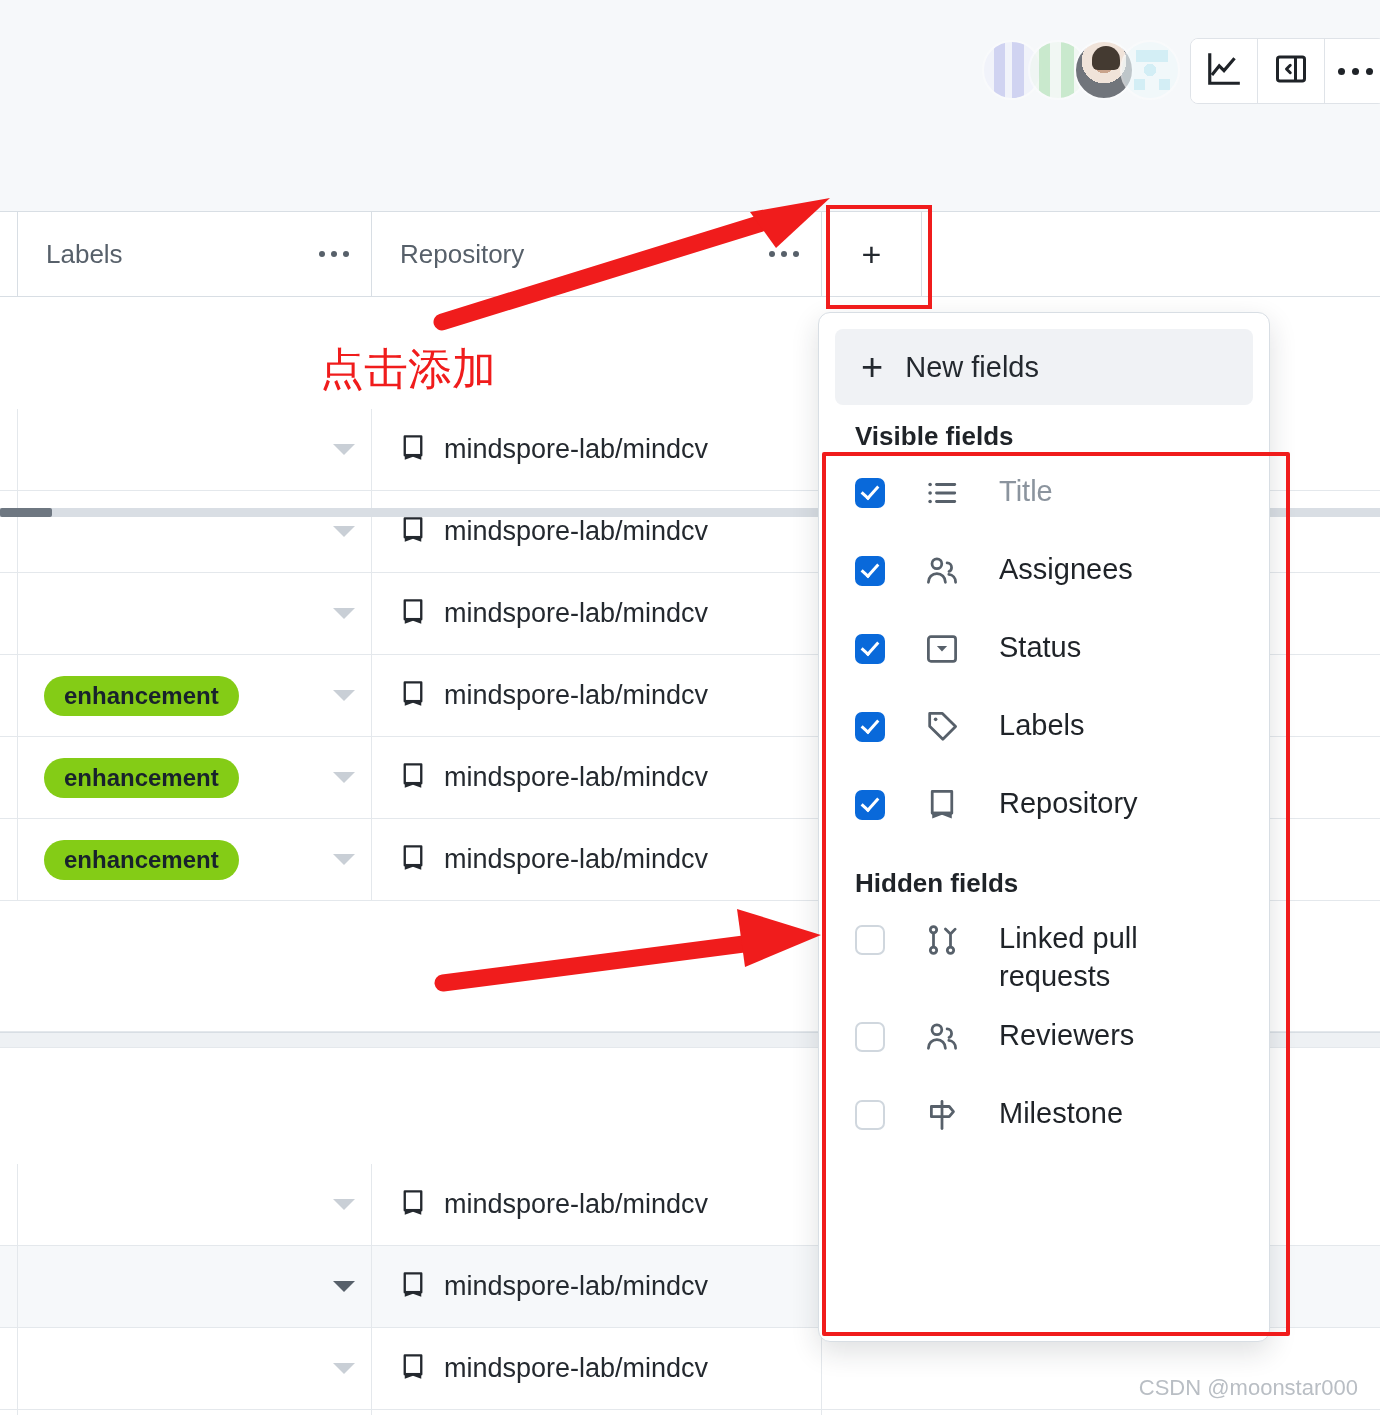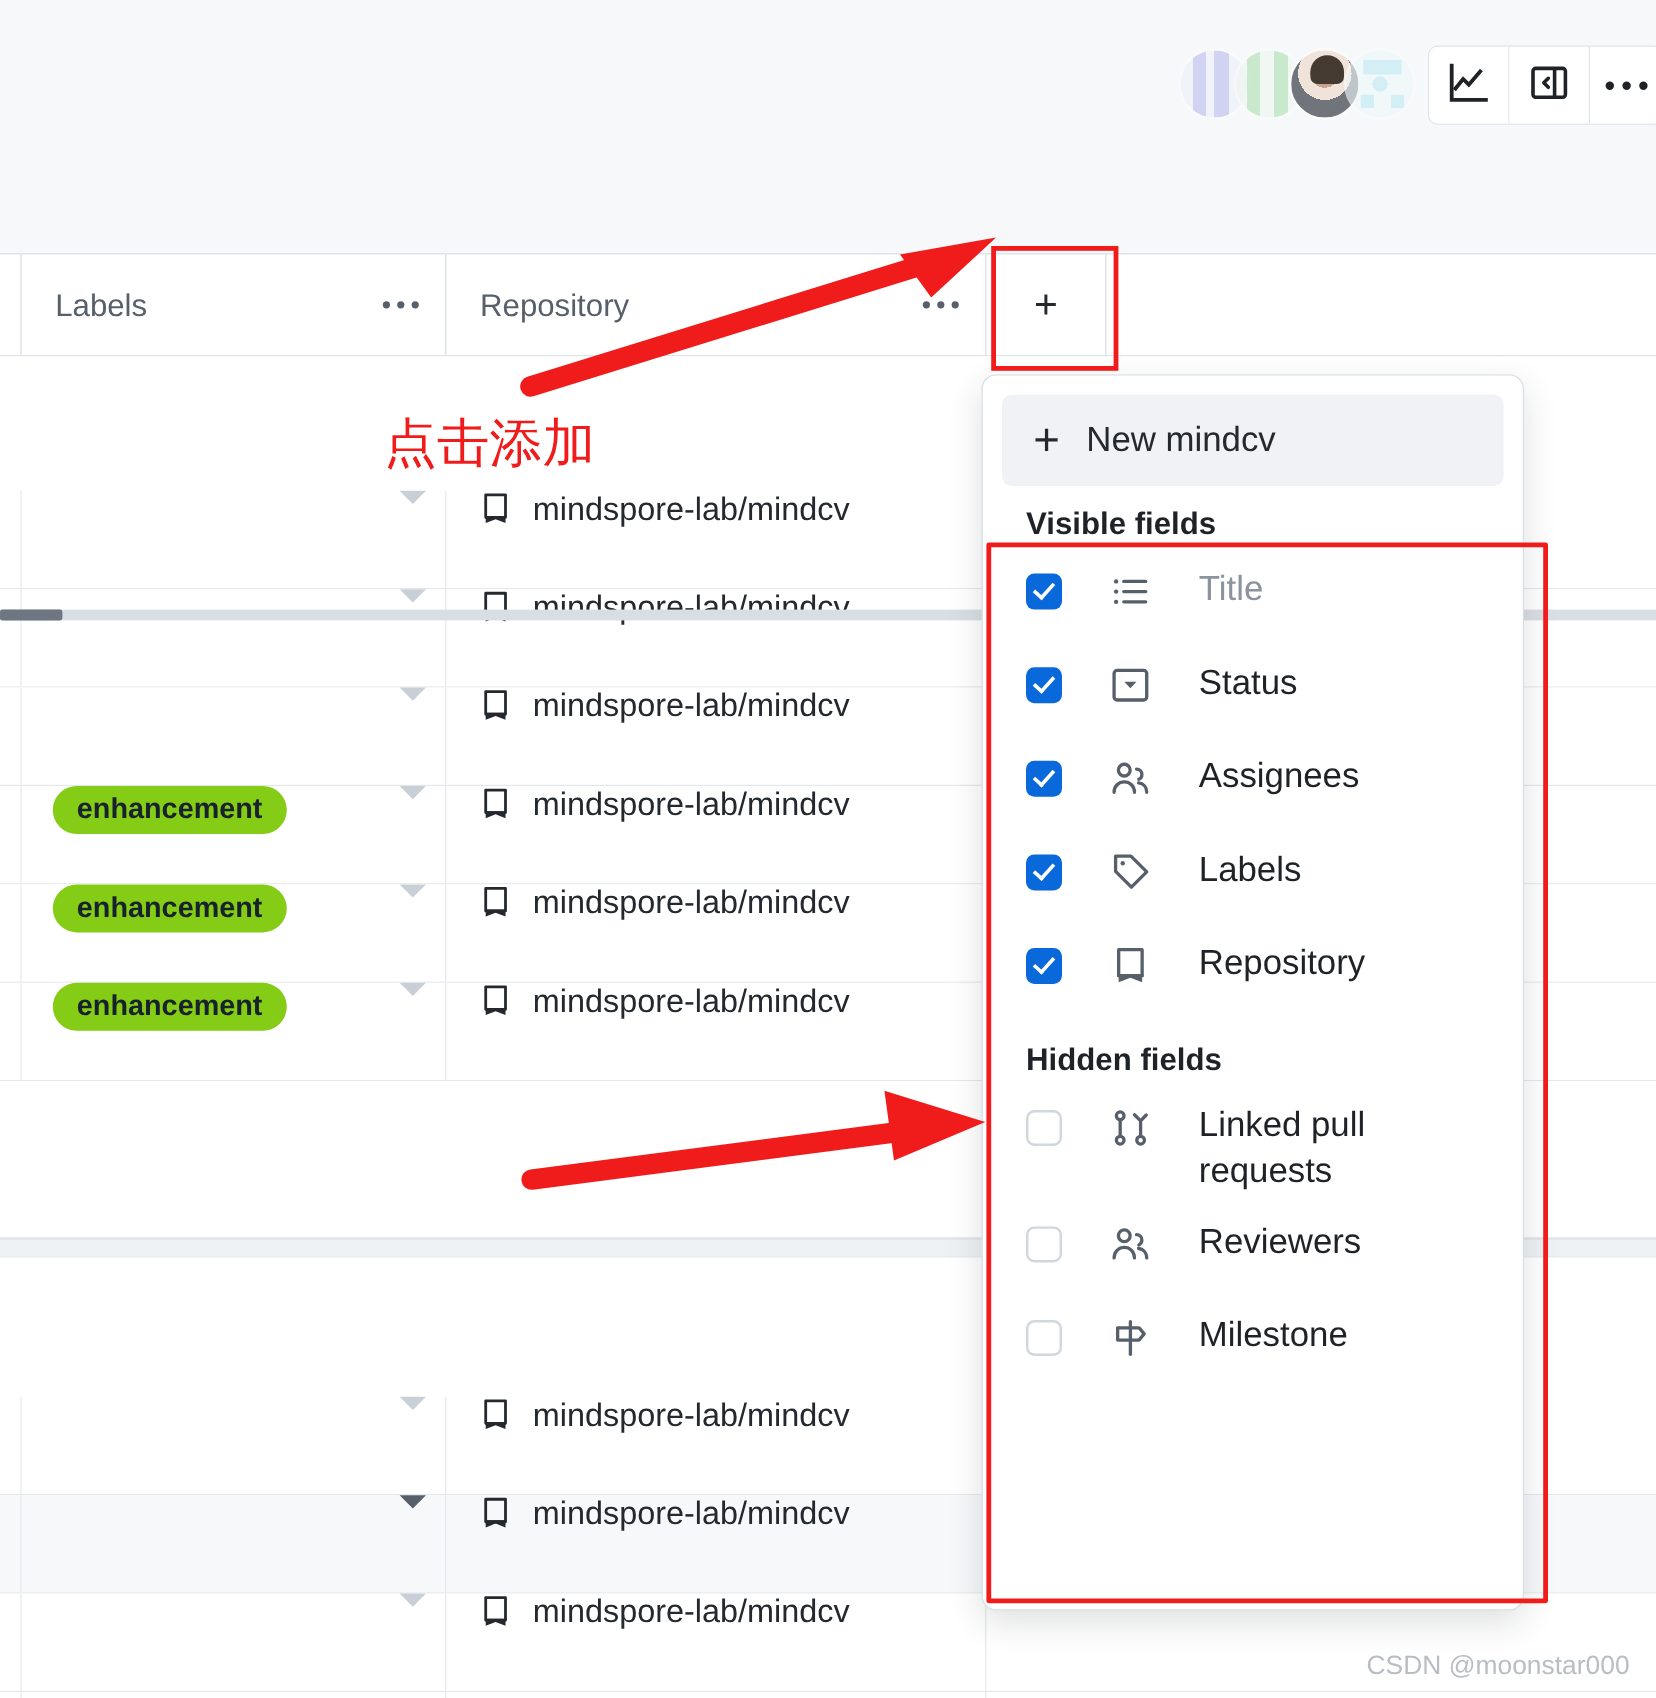--- a/index.html
+++ b/index.html
@@ -144,21 +144,21 @@
     display: flex;
     height: 82px;
     box-sizing: border-box;
     border-bottom: 1px solid #e4e8ec;
     background: #ffffff;
   }
   .data-row.alt { background: #f6f8fa; }
   .cell {
     box-sizing: border-box;
     display: flex;
-    align-items: flex-start;
+    align-items: center;
     border-right: 1px solid #e4e8ec;
     padding: 0 18px 0 26px;
   }
   .cell.c-pad  { width: 18px; padding: 0; }
   .cell.c-lab  { width: 354px; justify-content: space-between; padding-left: 26px; padding-right: 16px; }
   .cell.c-repo { width: 450px; gap: 16px; }
   .cell.c-rest { flex: 1; border-right: none; }
 
   .label-pill {
     border-radius: 999px;
@@ -540,21 +540,21 @@
           <div class="cell c-repo"></div>
           <div class="cell c-rest"></div>
         </div>
       </div>
   </div>
 
   <div class="dropdown">
 
     <div class="new-field">
       <span class="plus-sign">+</span>
-      <span>New mindcv</span>
+      <span>New fields</span>
     </div>
 
     <div class="group-head">Visible fields</div>
     <div id="visible-list">
         <div class="opt">
           <span class="chk on"></span>
           <span class="ico-wrap">
             <svg width="34" height="34" viewBox="0 0 16 16" fill="none" stroke="#57606a" stroke-width="1.3" stroke-linecap="round" stroke-linejoin="round">
               <circle cx="2.4" cy="4" r=".85" fill="#57606a" stroke="none"></circle>
               <circle cx="2.4" cy="8" r=".85" fill="#57606a" stroke="none"></circle>
@@ -563,37 +563,37 @@
               <line x1="5.4" y1="8" x2="14" y2="8"></line>
               <line x1="5.4" y1="12" x2="14" y2="12"></line>
             </svg>
           </span>
           <span class="txt muted">Title</span>
         </div>
         <div class="opt">
           <span class="chk on"></span>
           <span class="ico-wrap">
             <svg width="34" height="34" viewBox="0 0 16 16" fill="none" stroke="#57606a" stroke-width="1.3" stroke-linecap="round" stroke-linejoin="round">
-              <rect x="1.6" y="2.2" width="12.8" height="11.6" rx="1.2"></rect>
-              <path d="M5.6 6.6 L8 9.2 L10.4 6.6 Z" fill="#57606a" stroke="none"></path>
-            </svg>
-          </span>
-          <span class="txt">Status</span>
-        </div>
-        <div class="opt">
-          <span class="chk on"></span>
-          <span class="ico-wrap">
-            <svg width="34" height="34" viewBox="0 0 16 16" fill="none" stroke="#57606a" stroke-width="1.3" stroke-linecap="round" stroke-linejoin="round">
               <circle cx="5.6" cy="4.6" r="2.3"></circle>
               <path d="M1.6 13.3c0-2.4 1.8-4.1 4-4.1s4 1.7 4 4.1"></path>
               <path d="M10.4 4.2c1.2 0 2.1.9 2.1 2.1 0 .9-.5 1.6-1.2 1.9"></path>
               <path d="M11.2 9.6c1.9.2 3.2 1.7 3.2 3.7"></path>
             </svg>
           </span>
           <span class="txt">Assignees</span>
+        </div>
+        <div class="opt">
+          <span class="chk on"></span>
+          <span class="ico-wrap">
+            <svg width="34" height="34" viewBox="0 0 16 16" fill="none" stroke="#57606a" stroke-width="1.3" stroke-linecap="round" stroke-linejoin="round">
+              <rect x="1.6" y="2.2" width="12.8" height="11.6" rx="1.2"></rect>
+              <path d="M5.6 6.6 L8 9.2 L10.4 6.6 Z" fill="#57606a" stroke="none"></path>
+            </svg>
+          </span>
+          <span class="txt">Status</span>
         </div>
         <div class="opt">
           <span class="chk on"></span>
           <span class="ico-wrap">
             <svg width="34" height="34" viewBox="0 0 16 16" fill="none" stroke="#57606a" stroke-width="1.3" stroke-linecap="round" stroke-linejoin="round">
               <path d="M8.2 1.6 L14.4 7.8 L8.4 13.8 L2.2 7.6 L2.2 1.6 Z"></path>
               <circle cx="5" cy="4.4" r=".85" fill="#57606a" stroke="none"></circle>
             </svg>
           </span>
           <span class="txt">Labels</span>

